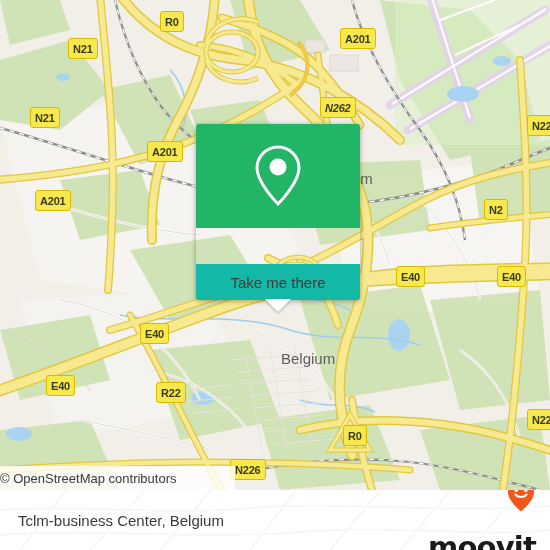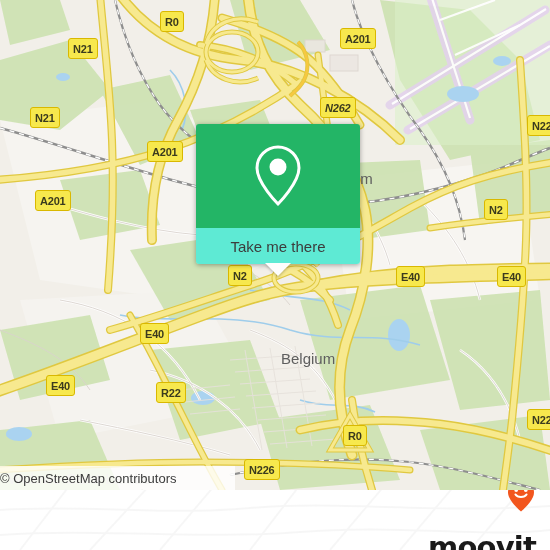--- a/index.html
+++ b/index.html
@@ -53,25 +53,26 @@
     overflow:visible;
     z-index:40;
   }
   #popup-green {
     background:#23b566;
     height:104px;
     border-radius:3px 3px 0 0;
     display:flex; align-items:center; justify-content:center;
   }
   #popup-white {
-    background:#5eead4;
+    background:#14b8a6;
     height:36px;
     border-radius:0 0 3px 3px;
     display:flex; align-items:center; justify-content:center;
     position:relative;
+    margin-top:36px;
   }
   #popup-label {
     color:#3c3c3c;
     font-size:15px;
     font-family:"Liberation Sans", sans-serif;
   }
   #popup-pointer {
     position:absolute;
     left:50%; bottom:-12px; transform:translateX(-50%);
     width:0; height:0;
@@ -364,21 +365,21 @@
       <div class="shield" style="left: 35px; top: 190px;">A201</div>
       <div class="shield" style="left: 484px; top: 199px;">N2</div>
       <div class="shield" style="left: 228px; top: 265px;">N2</div>
       <div class="shield" style="left: 396px; top: 266px;">E40</div>
       <div class="shield" style="left: 497px; top: 266px;">E40</div>
       <div class="shield" style="left: 140px; top: 323px;">E40</div>
       <div class="shield" style="left: 46px; top: 375px;">E40</div>
       <div class="shield" style="left: 156px; top: 382px;">R22</div>
       <div class="shield" style="left: 343px; top: 425px;">R0</div>
       <div class="shield" style="left: 527px; top: 409px;">N22</div>
-      <div class="shield" style="left: 244px; top: 459px;">N226</div>
+      <div class="shield" style="left: 230px; top: 459px;">N226</div>
     </div>
 
   <div id="popup-card">
     <div id="popup-green" style="background: rgb(35, 181, 102);">
       <svg width="54" height="66" viewBox="0 0 54 66">
         <path d="M27,4 C15.4,4 6,13.4 6,25 C6,40 27,61 27,61 C27,61 48,40 48,25 C48,13.4 38.6,4 27,4 Z" fill="none" stroke="#ffffff" stroke-width="3"></path>
         <circle cx="27" cy="24" r="8.5" fill="#ffffff"></circle>
       </svg>
     </div>
     <div id="popup-white">
@@ -398,20 +399,21 @@
       <path d="M160,60 L215,-5"></path>
       <path d="M250,60 L300,-5"></path>
       <path d="M330,60 L385,-5"></path>
       <path d="M400,60 L455,-5"></path>
       <path d="M470,60 L525,-5"></path>
       <path d="M0,20 C80,14 160,26 250,18 C340,10 430,24 550,16"></path>
       <path d="M0,45 C100,38 200,50 300,42 C400,34 480,48 550,40"></path>
     </g>
   </svg>
 
+  <div id="footer-title">Tclm-business Center, Belgium</div>
 
   <div id="moovit-logo">
     <svg width="30" height="34" viewBox="0 0 30 34">
       <path d="M15,1 C7.8,1 2,6.8 2,14 C2,22.5 15,33 15,33 C15,33 28,22.5 28,14 C28,6.8 22.2,1 15,1 Z" fill="#f2561e"></path>
       <circle cx="10.2" cy="11.5" r="1.9" fill="#ffffff"></circle>
       <circle cx="19.8" cy="11.5" r="1.9" fill="#ffffff"></circle>
       <path d="M9.5,16 C11.5,19.3 18.5,19.3 20.5,16" stroke="#ffffff" stroke-width="2.1" fill="none" stroke-linecap="round"></path>
     </svg>
     <span id="moovit-word">moovit</span>
   </div>

